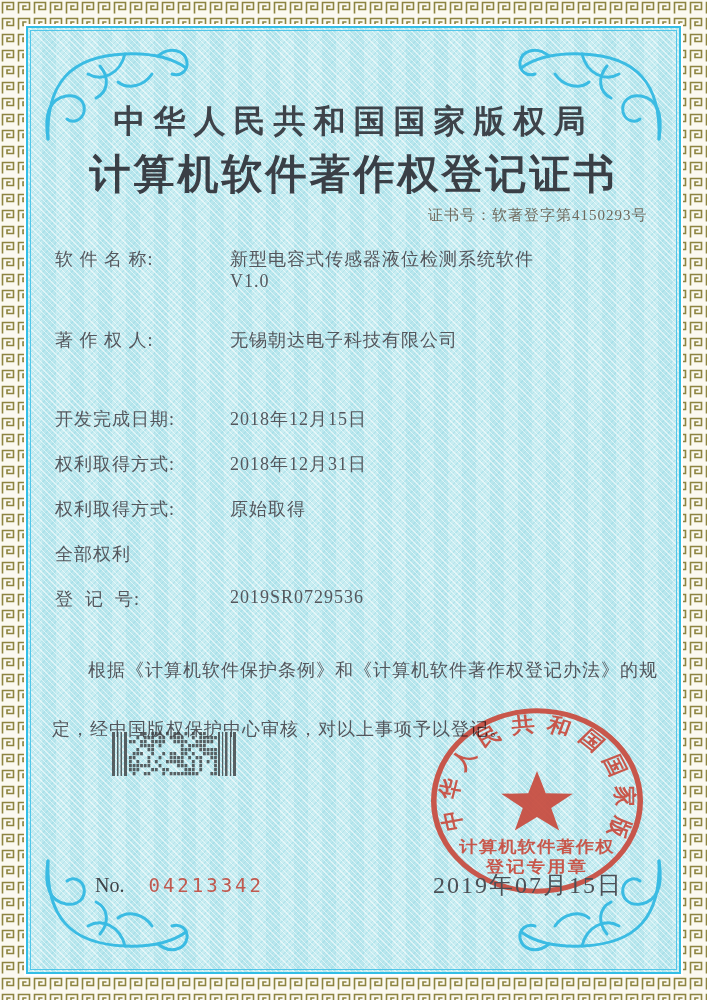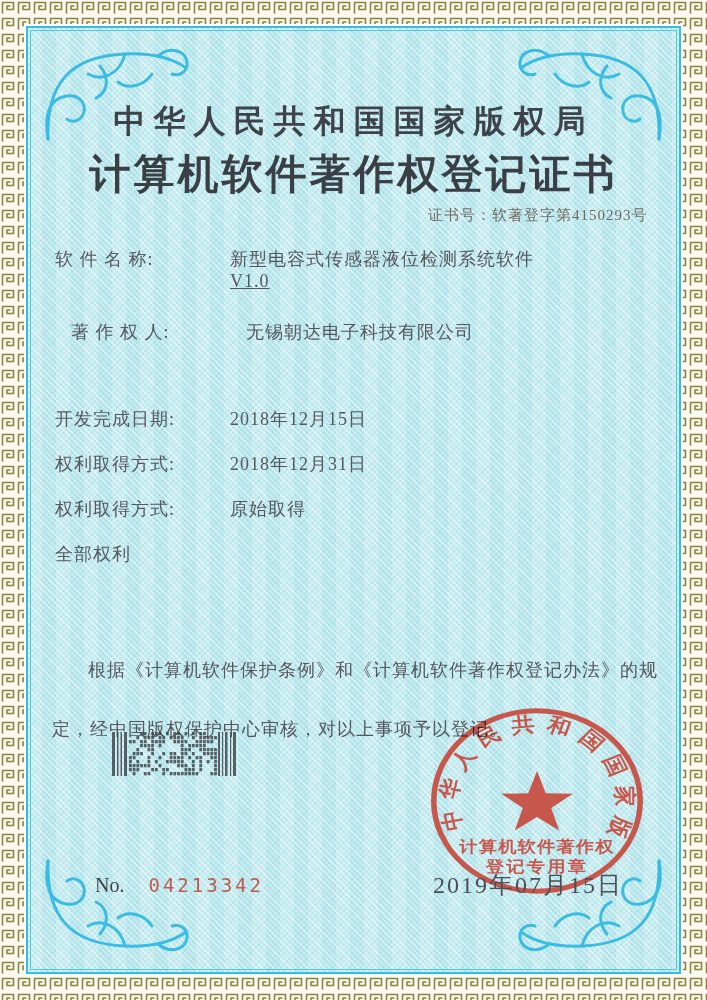--- a/index.html
+++ b/index.html
@@ -22,22 +22,22 @@
   .fl-br{right:40px;bottom:44px;transform:scale(-1,-1);}
   .content{position:absolute;left:0;top:0;width:707px;height:1000px;z-index:4;padding-left:24px;}
   .authority{position:absolute;left:0;top:100px;width:707px;text-align:center;
     font-size:32px;font-weight:bold;letter-spacing:8px;color:#3e434a;}
   .cert-title{position:absolute;left:0;top:147px;width:707px;text-align:center;
     font-size:41px;font-weight:bold;letter-spacing:3px;color:#3a3f46;}
   .cert-no{position:absolute;left:428px;top:206px;font-size:15px;color:#6f6a5e;letter-spacing:1px;}
   .row{position:absolute;left:55px;display:flex;font-size:18px;color:#54575d;letter-spacing:1px;gap:28px;}
   .row .label{width:147px;white-space:pre;flex:none;}
   .row .value{white-space:pre;}
-  .v2{display:block;text-decoration:underline;}
-  .r0{top:247px;} .r1{top:320px;margin-left:16px;} .r2{top:407px;} .r3{top:452px;}
+  .v2{display:block;}
+  .r0{top:247px;} .r1{top:328px;} .r2{top:407px;} .r3{top:452px;}
   .r4{top:497px;} .r5{top:542px;} .r6{top:587px;}
   .statement{position:absolute;left:52px;top:641px;width:614px;font-size:18px;
     line-height:59px;color:#53565c;text-indent:2em;letter-spacing:1px;}
   .barcode{position:absolute;left:112px;top:732px;width:130px;height:44px;opacity:.82;}
   .seal{position:absolute;left:426px;top:704px;width:222px;height:194px;mix-blend-mode:multiply;opacity:.92;}
   .issue-date{position:absolute;left:433px;top:869px;font-size:24px;color:#4c4f55;letter-spacing:2px;z-index:4;}
   .serial{position:absolute;left:95px;top:874px;font-size:20px;color:#3f4348;z-index:4;}
   .serial .num{font-family:"DejaVu Sans Mono","Liberation Mono",monospace;font-size:19px;
     color:#c05a50;letter-spacing:3px;margin-left:24px;}
 </style>
@@ -117,20 +117,24 @@
 
     <div class="row r4">
       <span class="label">权利取得方式:</span>
       <span class="value">原始取得</span>
     </div>
 
     <div class="row r5">
       <span class="value">全部权利</span>
     </div>
 
+    <div class="row r6">
+      <span class="label">登  记  号:</span>
+      <span class="value">2019SR0729536</span>
+    </div>
 
     <div class="statement">根据《计算机软件保护条例》和《计算机软件著作权登记办法》的规定，经中国版权保护中心审核，对以上事项予以登记。</div>
 
     <div class="barcode"><svg width="130" height="44">
           <rect x="0" y="0" width="3" height="44" fill="#3d4043"></rect>
           <rect x="5" y="0" width="1.5" height="44" fill="#3d4043"></rect>
           <rect x="8.5" y="0" width="1.5" height="44" fill="#3d4043"></rect>
           <rect x="12" y="0" width="3" height="44" fill="#3d4043"></rect>
           <rect x="28.1" y="0" width="2.8" height="3.3" fill="#3d4043"></rect>
           <rect x="31.8" y="0" width="2.8" height="3.3" fill="#3d4043"></rect>

